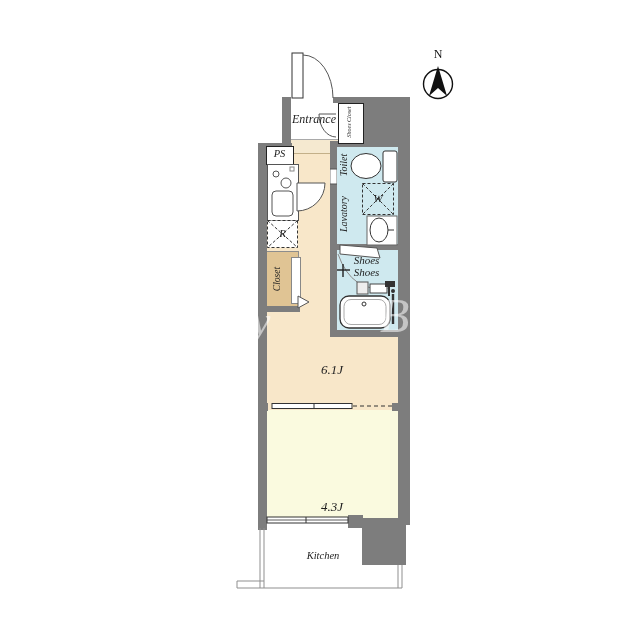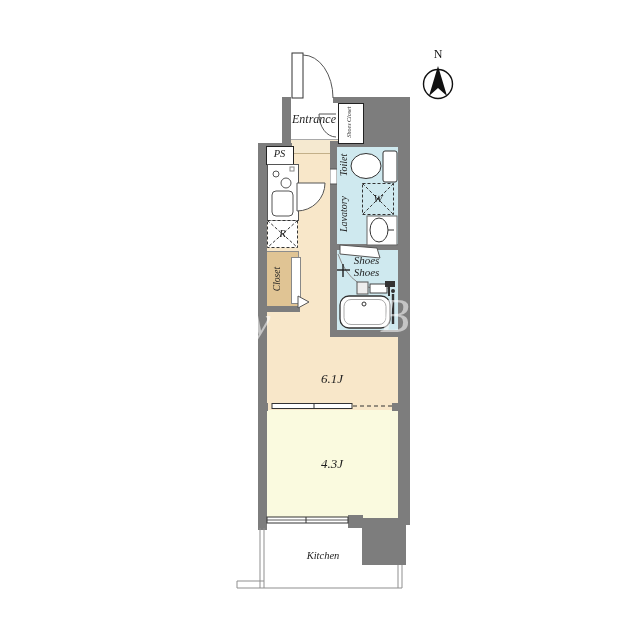--- a/index.html
+++ b/index.html
@@ -51,23 +51,23 @@
   #b-kitchen{left:267px;top:164px;width:30px;height:55px;border:1px solid #555;}
   #b-closet-door{left:291px;top:257px;width:8px;height:45px;border:1px solid #888;}
 
   
   #t-entrance{left:288px;top:113px;width:52px;font-size:12px;}
   #t-ps{left:266px;top:148px;width:27px;font-size:10.5px;}
   #t-r{left:267px;top:227px;width:31px;font-size:11px;}
   #t-w{left:362px;top:192px;width:32px;font-size:11px;}
   #t-bath{left:337px;top:255px;width:59px;font-size:11px;line-height:11.5px;}
   #t-dk{left:266px;top:356px;width:132px;font-size:13.5px;}
-  #t-dk-size{left:266px;top:372px;width:132px;font-size:13px;}
+  #t-dk-size{left:266px;top:363px;width:132px;font-size:13px;}
   #t-bed{left:266px;top:461px;width:132px;font-size:13.5px;}
-  #t-bed-size{left:266px;top:457px;width:132px;font-size:13px;}
+  #t-bed-size{left:266px;top:500px;width:132px;font-size:13px;}
   #t-balcony{left:262px;top:550px;width:122px;font-size:10.5px;}
   #t-n{left:430px;top:48px;width:16px;font-size:12px;font-style:normal;color:#111;}
   #t-toilet{left:325px;top:159px;width:40px;height:12px;font-size:10px;}
   #t-lavatory{left:319px;top:208px;width:52px;height:12px;font-size:10px;}
   #t-closet{left:259px;top:273px;width:40px;height:12px;font-size:9.5px;}
   #t-shoes{left:330px;top:118px;width:40px;height:8px;font-size:6px;letter-spacing:0;}
   #wm1{left:205px;top:297px;font-size:42px;}
   #wm2{left:380px;top:288px;font-size:48px;}
 </style>
 </head>

